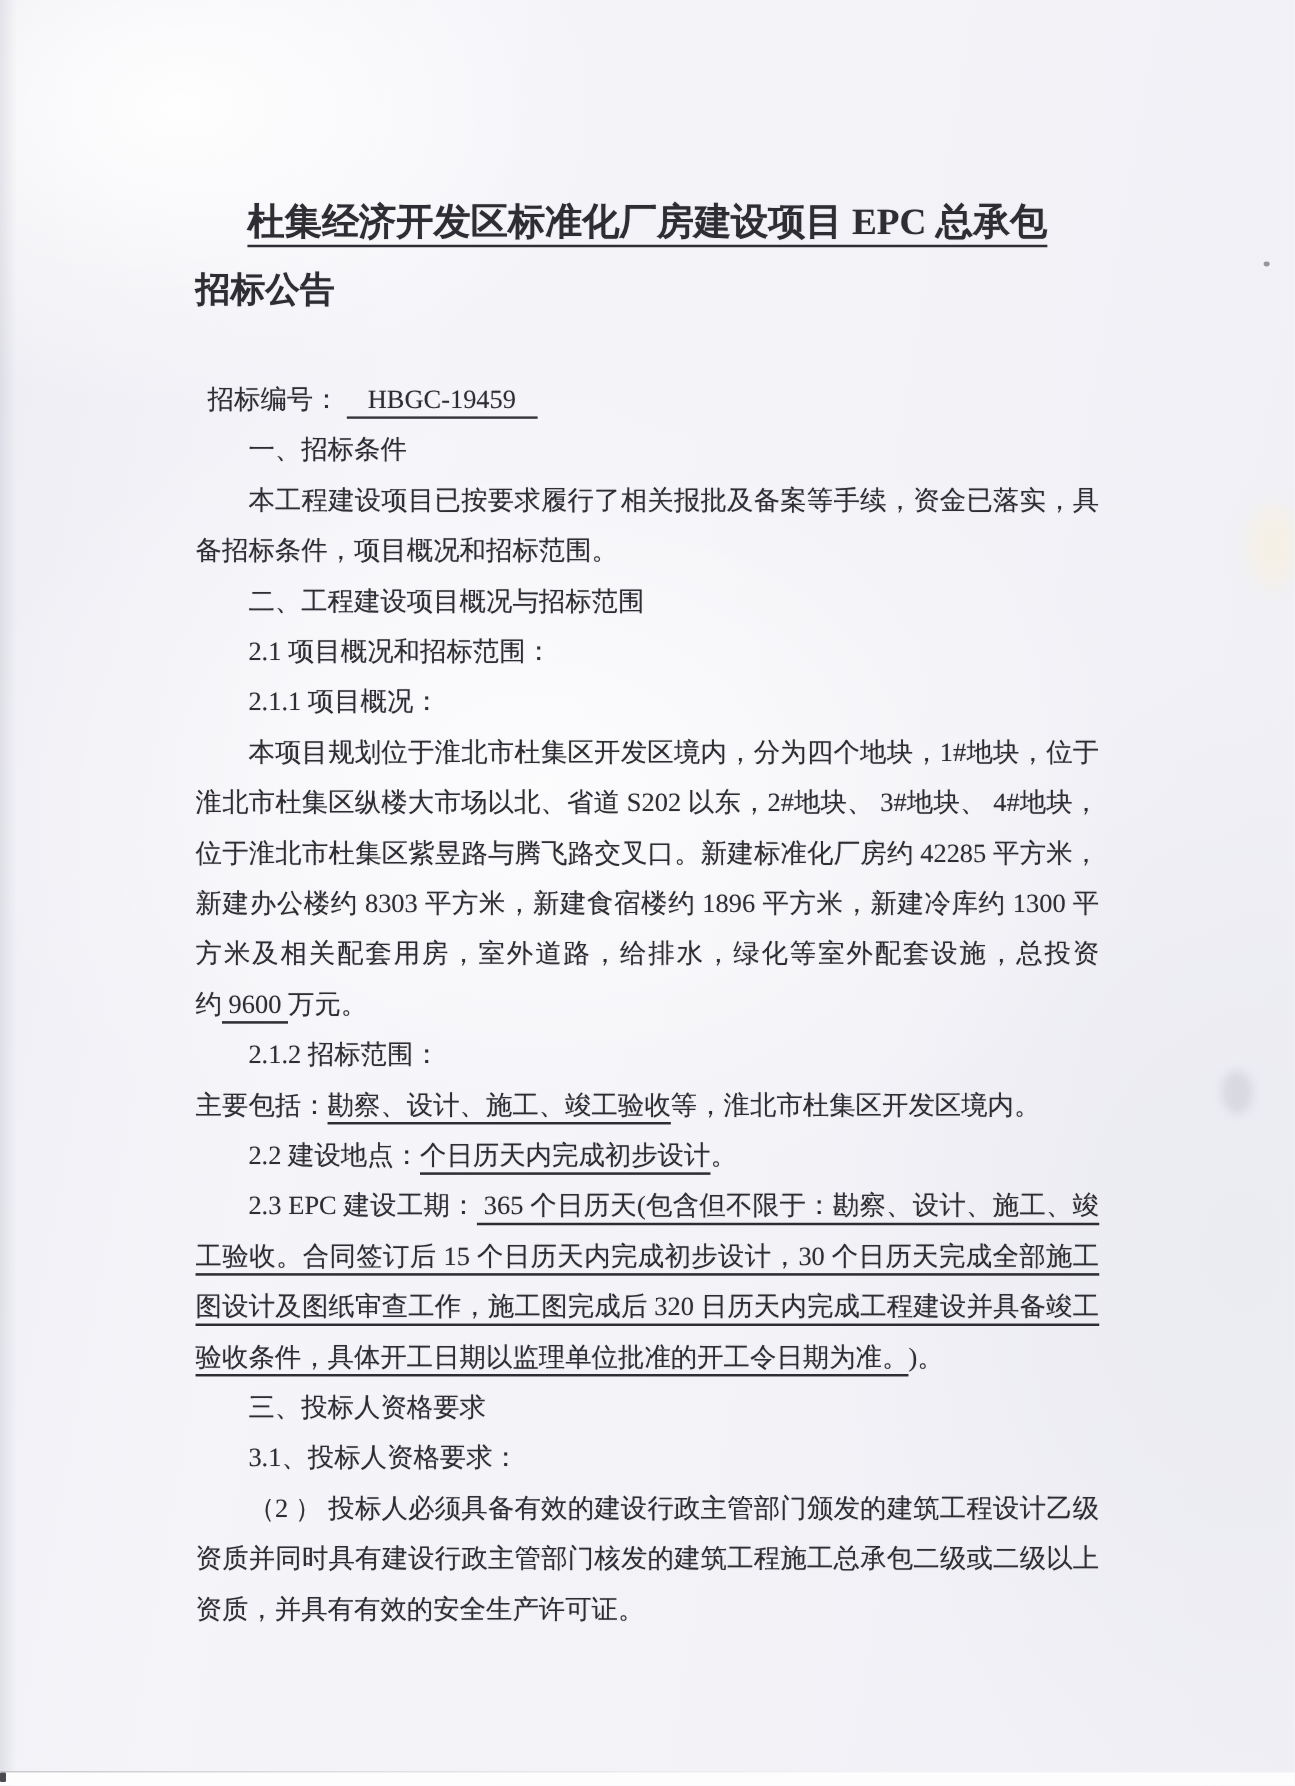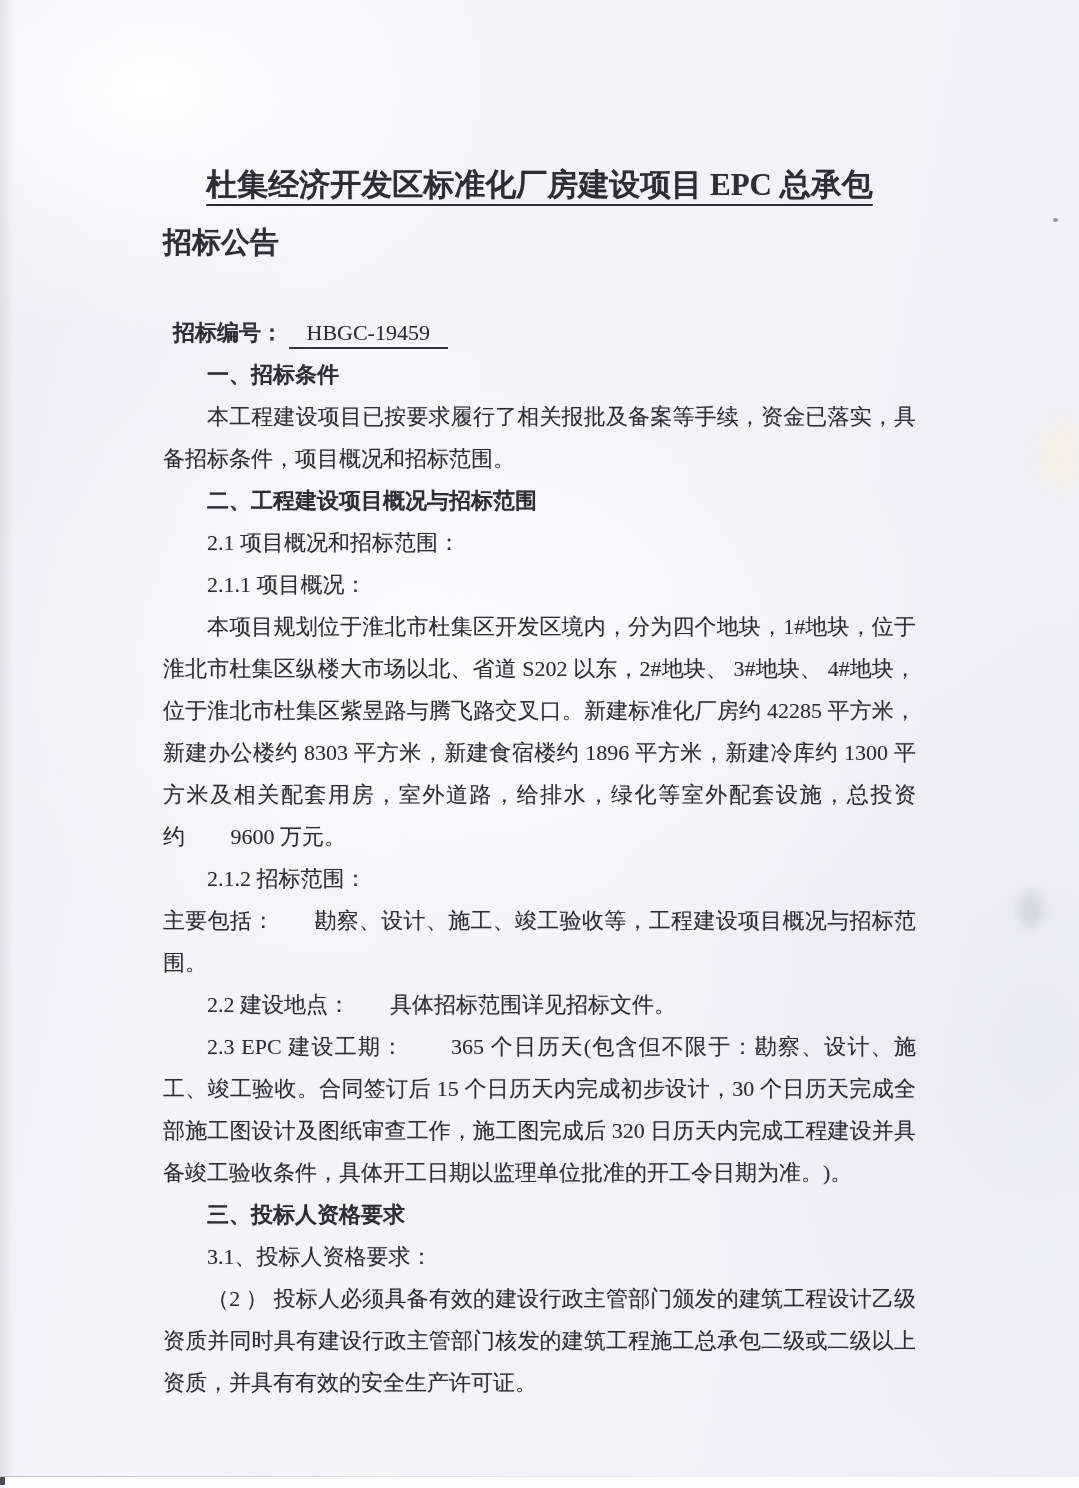--- a/index.html
+++ b/index.html
@@ -66,25 +66,25 @@
   .doc-subtitle {
     text-align: left; font-size: 29px; font-weight: bold;
     line-height: 44px; margin: 0 0 48px;
   }
   p.line {
     font-size: 22px; line-height: 42px; margin: 0;
     text-align: justify;
   }
   .ti { text-indent: 2em; }
   .meta-line { margin-left: 10px !important; }
-  .bold { font-weight: bold; }
+  .bold { font-weight: normal; }
   .u {
+    text-decoration: underline;
     text-decoration-thickness: 1.7px;
     text-underline-offset: 7px;
-    padding-left: 40px;
   }
   .u-pad {
     border-bottom: 2px solid #35353b;
     padding: 0 18px 2px;
   }
 </style>
 </head>
 <body>
 
 <div class="scan-root">
@@ -114,23 +114,23 @@
     <p class="line ti bold">二、工程建设项目概况与招标范围</p>
 
     <p class="line ti">2.1 项目概况和招标范围：</p>
 
     <p class="line ti">2.1.1 项目概况：</p>
 
     <p class="line ti"><span>本项目规划位于淮北市杜集区开发区境内，分为四个地块，1#地块，位于淮北市杜集区纵楼大市场以北、省道 S202 以东，2#地块、 3#地块、 4#地块，位于淮北市杜集区紫昱路与腾飞路交叉口。新建标准化厂房约 42285 平方米，新建办公楼约 8303 平方米，新建食宿楼约 1896 平方米，新建冷库约 1300 平方米及相关配套用房，室外道路，给排水，绿化等室外配套设施，总投资约</span><span class="u">&nbsp;9600&nbsp;</span><span>万元。</span></p>
 
     <p class="line ti">2.1.2 招标范围：</p>
 
-    <p class="line"><span>主要包括：</span><span class="u">勘察、设计、施工、竣工验收</span><span>等，工程建设项目概况与招标范围。</span></p>
+    <p class="line"><span>主要包括：</span><span class="u">勘察、设计、施工、竣工验收</span><span>等，淮北市杜集区开发区境内。</span></p>
 
-    <p class="line ti"><span>2.2 建设地点：</span><span class="u">具体招标范围详见招标文件</span><span>。</span></p>
+    <p class="line ti"><span>2.2 建设地点：</span><span class="u">个日历天内完成初步设计</span><span>。</span></p>
 
     <p class="line ti"><span>2.3 EPC 建设工期：</span><span class="u">&nbsp;365 个日历天(包含但不限于：勘察、设计、施工、竣工验收。合同签订后 15 个日历天内完成初步设计，30 个日历天完成全部施工图设计及图纸审查工作，施工图完成后 320 日历天内完成工程建设并具备竣工验收条件，具体开工日期以监理单位批准的开工令日期为准。</span><span>)。</span></p>
 
     <p class="line ti bold">三、投标人资格要求</p>
 
     <p class="line ti">3.1、投标人资格要求：</p>
 
 
     <p class="line ti">（2 ） 投标人必须具备有效的建设行政主管部门颁发的建筑工程设计乙级资质并同时具有建设行政主管部门核发的建筑工程施工总承包二级或二级以上资质，并具有有效的安全生产许可证。</p>
 

